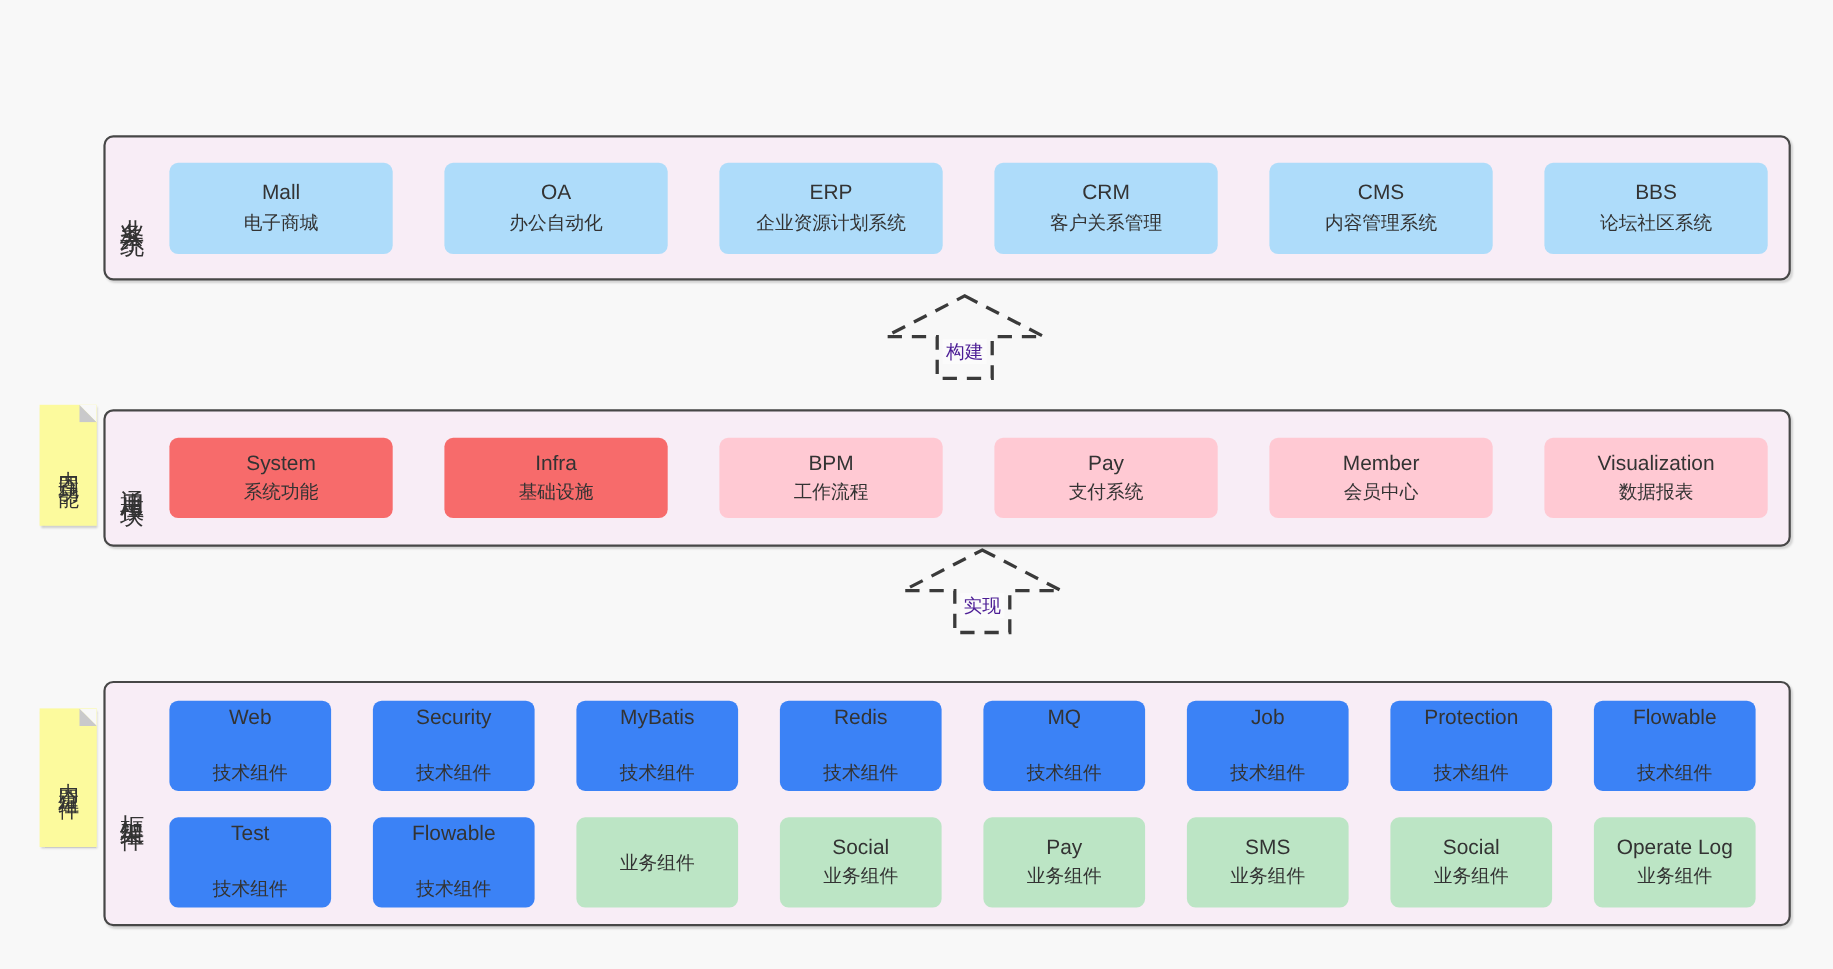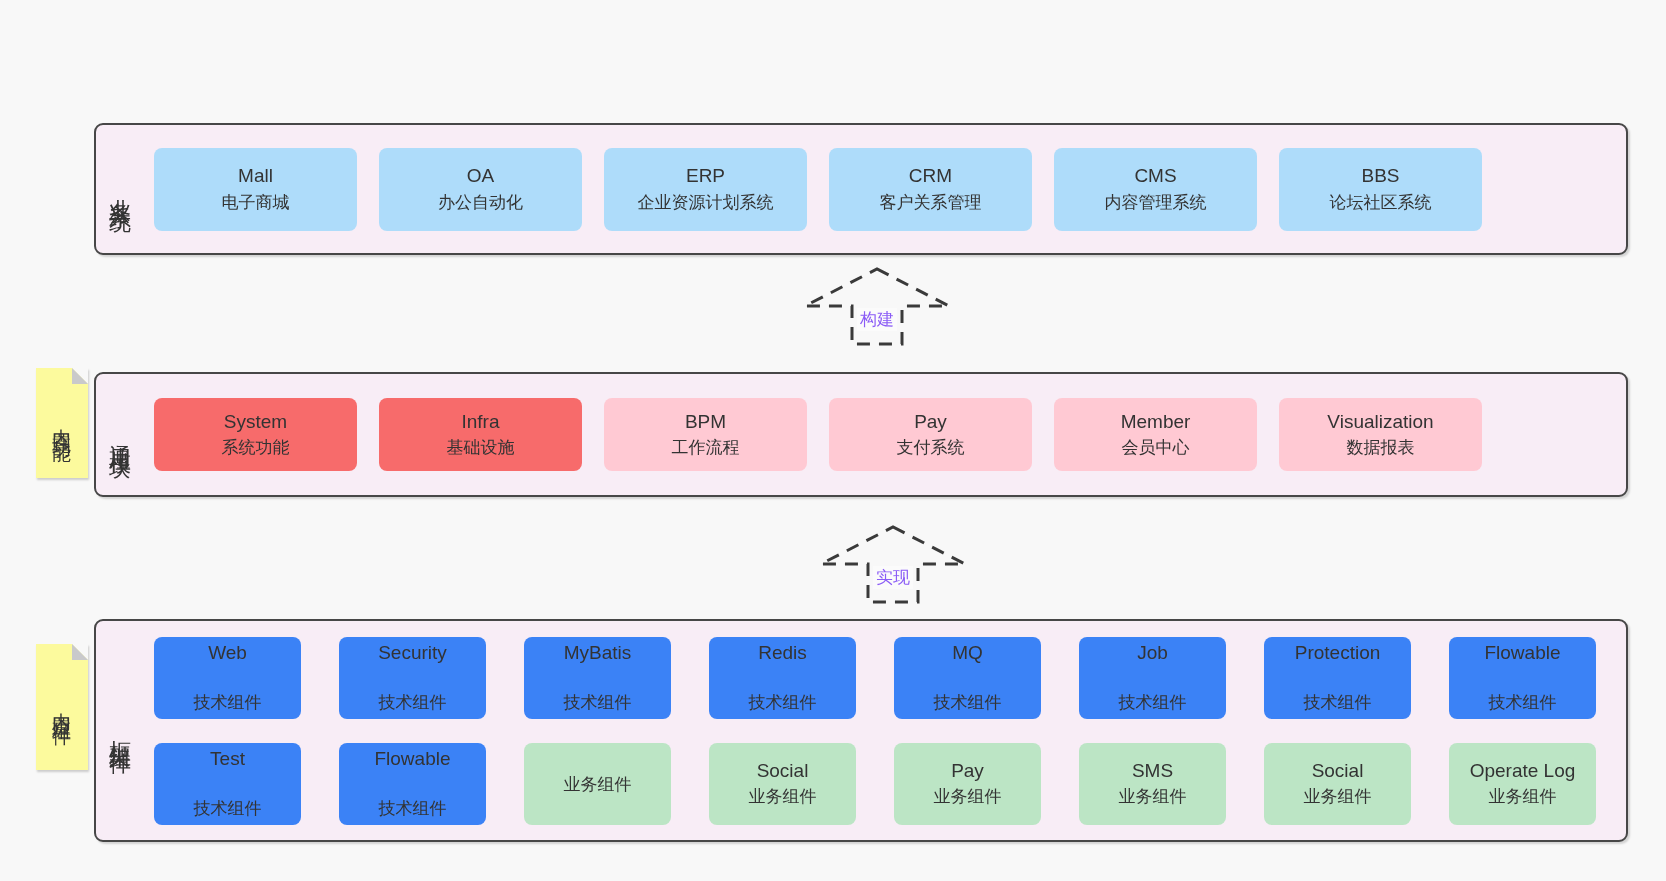--- a/index.html
+++ b/index.html
@@ -20,21 +20,21 @@
   .band-1 { top:123px; height:132px; }
   .band-2 { top:372px; height:125px; }
   .band-3 { top:619px; height:223px; }
   .band-label {
     writing-mode:vertical-lr; text-orientation:upright;
     font-size:22px; letter-spacing:4px; line-height:1;
     color:#333; margin-left:13px; width:26px; text-align:center;
     flex:0 0 auto;
   }
   .boxes {
-    display:flex; gap:22px; align-items:center; margin-left:19px;
+    display:flex; gap:47px; align-items:center; margin-left:19px;
   }
   .boxes-grid {
     display:grid; grid-template-columns:repeat(8,147px);
     gap:24px 38px; margin-left:19px; align-content:center;
   }
   .box {
     border-radius:8px; box-sizing:border-box;
     display:flex; flex-direction:column; justify-content:center;
     align-items:center; text-align:center; padding:4px 6px;
   }
@@ -68,26 +68,26 @@
     clip-path:polygon(0 0,100% 0,100% 100%);
   }
   .fold-flap {
     position:absolute; top:0; right:0; width:16px; height:16px;
     background:#c9c9cb;
     clip-path:polygon(0 0,100% 100%,0 100%);
   }
 
   .arrow { position:absolute; width:150px; height:82px; }
   .arrow-1 { left:802px; top:266px; }
-  .arrow-2 { left:818px; top:524px; }
+  .arrow-2 { left:818px; top:497px; }
   .arrow svg { display:block; }
   .arrow-label {
     position:absolute; left:50%; top:42px; transform:translateX(-50%);
     background:#fbfbfb; padding:0 3px;
-    font-size:17px; color:#8b5cf6; white-space:nowrap;
+    font-size:17px; color:#4c1d95; white-space:nowrap;
   }
 </style>
 </head>
 <body>
 
 <div class="screen">
 
   <div class="band band-1">
     <div class="band-label">业务系统</div>
     <div class="boxes">

